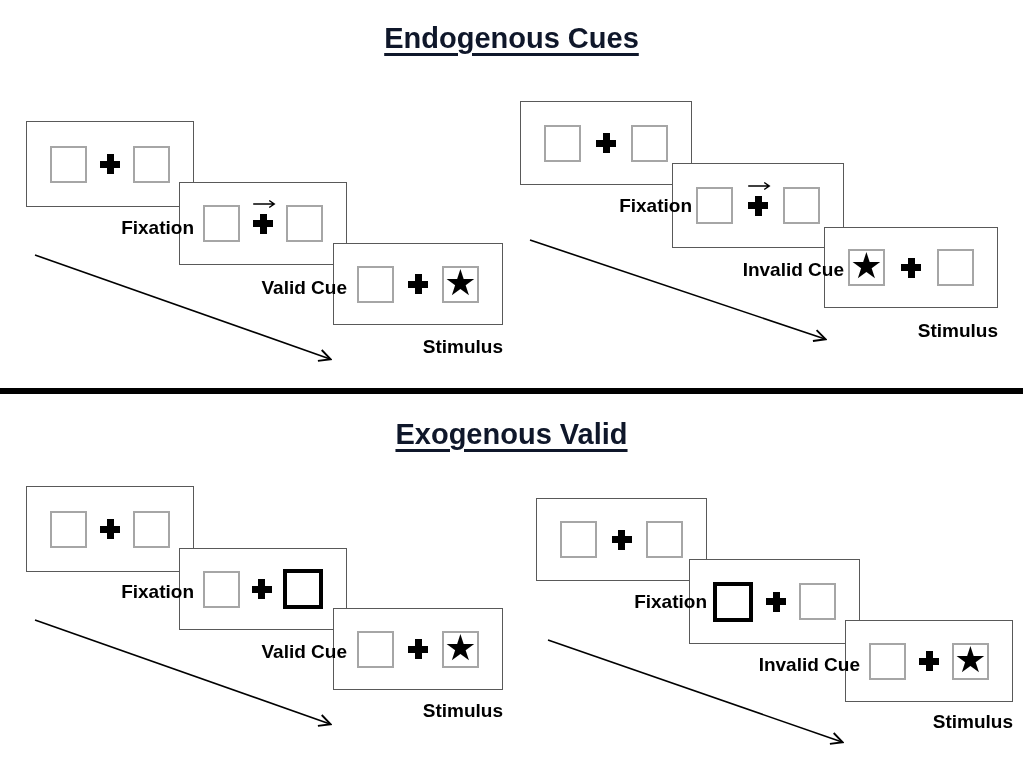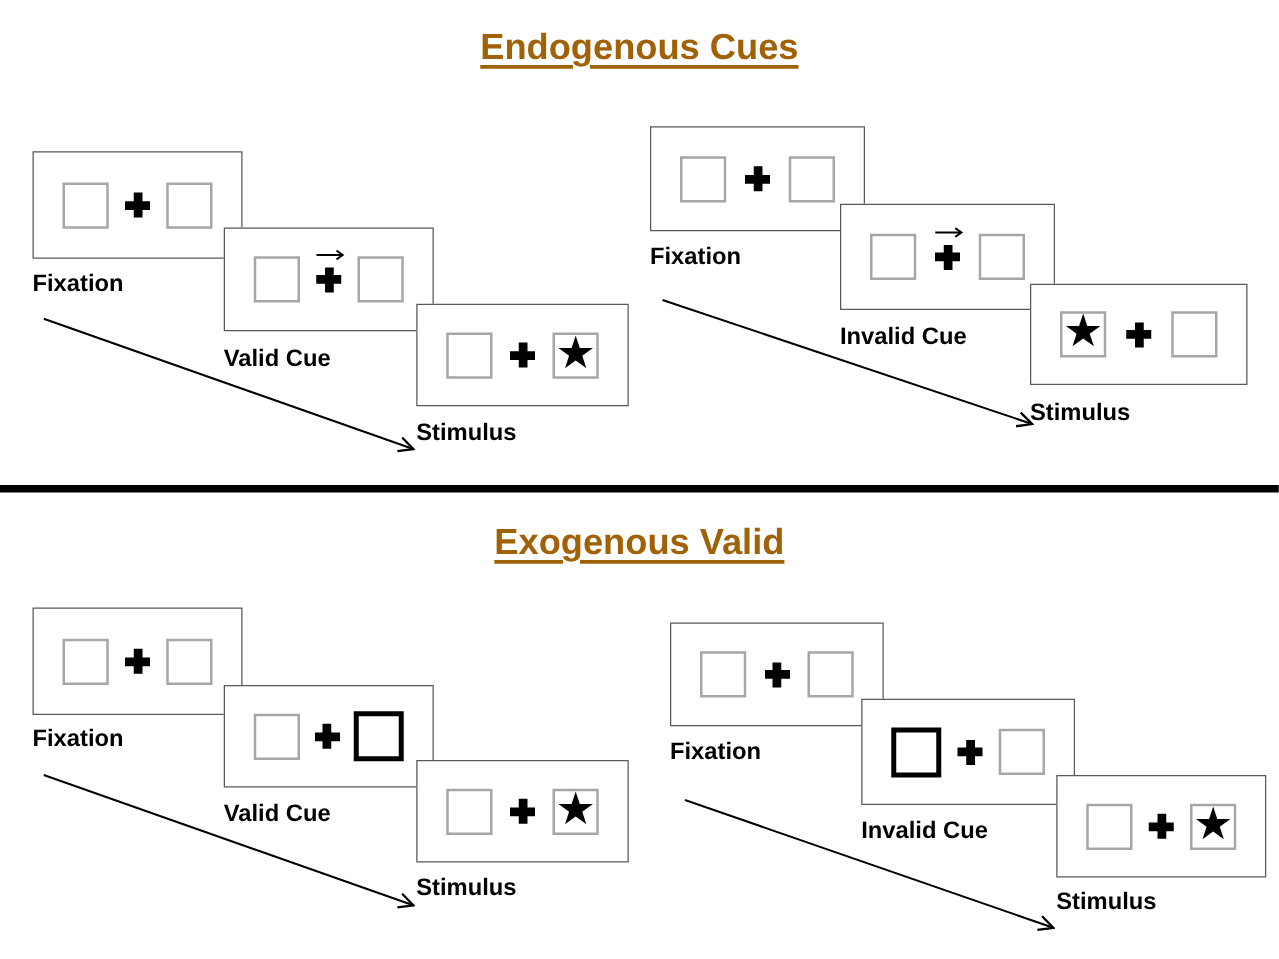--- a/index.html
+++ b/index.html
@@ -2,21 +2,21 @@
 <html><head>
 <meta charset="utf-8">
 <style>
   html,body{margin:0;padding:0;}
   body{
     width:1023px;height:767px;position:relative;overflow:hidden;
     background:#ffffff;font-family:"Liberation Sans",sans-serif;
   }
   .section-title{
     position:absolute;left:0;width:1023px;text-align:center;
-    font-size:29px;font-weight:bold;color:#a16207;
+    font-size:29px;font-weight:bold;color:#0f172a;
     text-decoration:underline;text-decoration-thickness:3px;text-underline-offset:5px;
     z-index:4;
   }
   .divider{
     position:absolute;left:0;top:388px;width:1023px;height:6px;background:#000;z-index:4;
   }
   .panel{
     position:absolute;background:#fff;border:1.5px solid #595959;box-sizing:border-box;
     display:flex;align-items:center;justify-content:space-between;padding:0 23px;
   }
@@ -30,21 +30,21 @@
     color:#000;margin-top:-3px;
   }
   .box.variant-star .star-glyph{display:inline;}
   .center{position:relative;width:20px;height:20px;flex:0 0 auto;}
   .plus{position:absolute;left:0;top:0;width:20px;height:20px;}
   .plus::before{content:'';position:absolute;left:0;top:6.5px;width:20px;height:7px;background:#000;}
   .plus::after{content:'';position:absolute;left:6.5px;top:0;width:7px;height:20px;background:#000;}
   .cue-arrow{position:absolute;left:50%;top:-17px;transform:translateX(-45%);visibility:hidden;}
   .center.variant-plus_arrow .cue-arrow{visibility:visible;}
   .plabel{
-    position:absolute;text-align:left;font-size:19px;font-weight:bold;color:#000;
+    position:absolute;text-align:right;font-size:19px;font-weight:bold;color:#000;
     height:24px;line-height:24px;z-index:4;white-space:nowrap;
   }
   .arrows-layer{position:absolute;left:0;top:0;z-index:0;pointer-events:none;}
   .z1{z-index:1}.z2{z-index:2}.z3{z-index:3}
 </style>
 </head>
 <body>
 
 <svg class="arrows-layer" width="1023" height="767" viewBox="0 0 1023 767">
   <defs>

